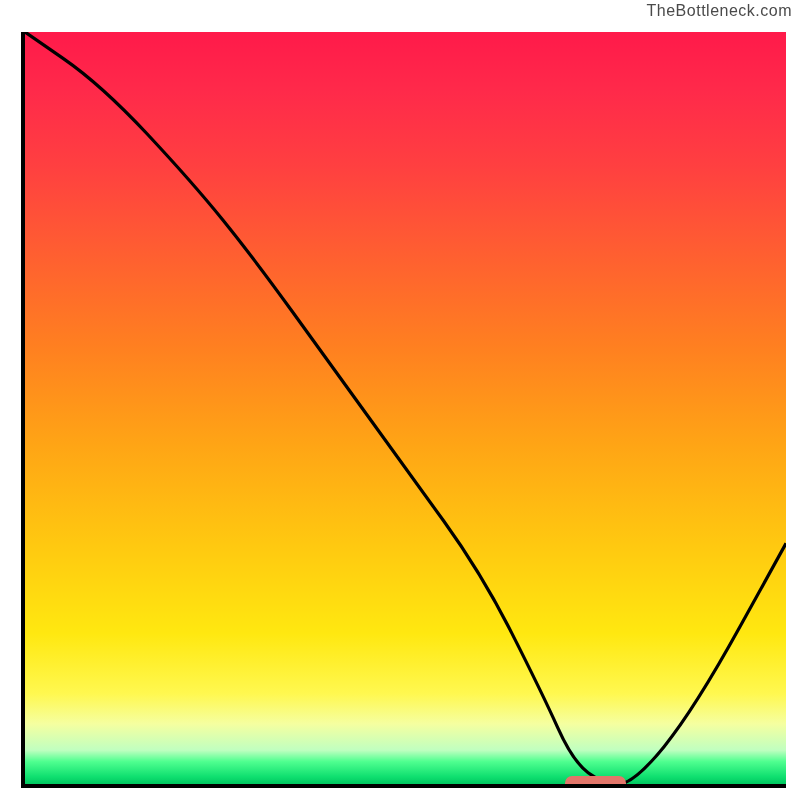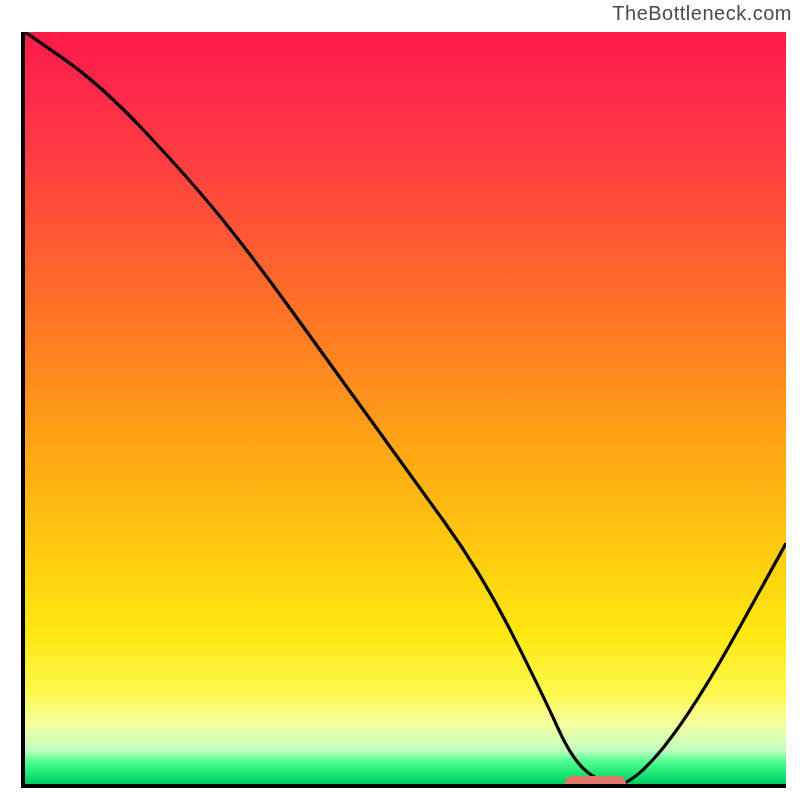--- a/index.html
+++ b/index.html
@@ -13,21 +13,21 @@
   }
   .chart-wrapper {
     position: relative;
     width: 800px;
     height: 800px;
   }
   .watermark {
     position: absolute;
     top: 2px;
     right: 8px;
-    font-size: 20px;
+    font-size: 16px;
     font-weight: 500;
     color: #4a4a4a;
     letter-spacing: 0.5px;
     z-index: 10;
   }
   .plot-area {
     position: absolute;
     left: 21px;
     top: 32px;
     width: 761px;

